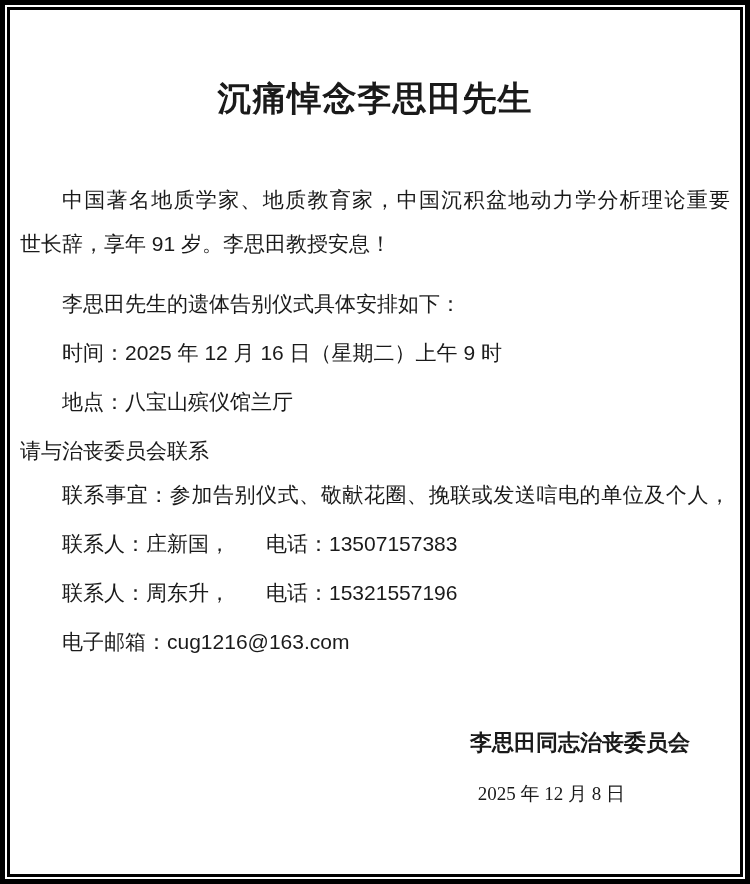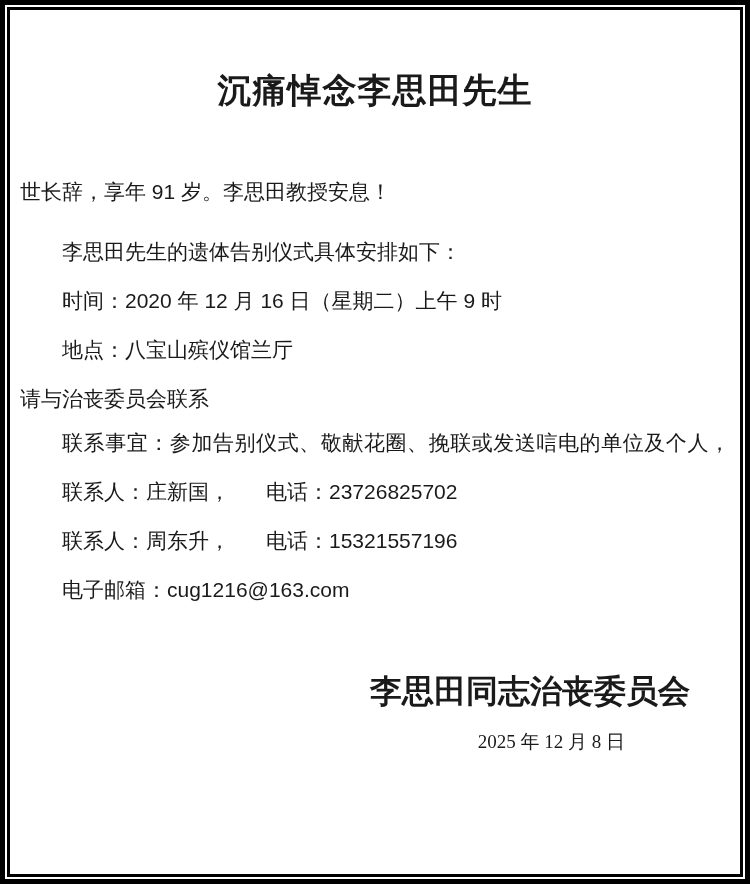--- a/index.html
+++ b/index.html
@@ -9,21 +9,21 @@
     box-sizing: border-box;
     background: #ffffff;
     border: 5px solid #000000;
     padding: 2px;
     overflow: hidden;
   }
   .inner {
     height: 100%;
     box-sizing: border-box;
     border: 3px solid #000000;
-    padding: 8px 10px;
+    padding: 16px 10px;
     overflow: hidden;
     color: #1a1a1a;
     font-family: "Liberation Sans", "DejaVu Sans", sans-serif;
   }
   .title {
     margin: 48px 0 0 0;
     font-size: 34px;
     line-height: 48px;
     font-weight: 700;
     text-align: center;
@@ -35,21 +35,21 @@
     margin: 0 0 5px 0;
   }
   .pline { font-size: 21px; line-height: 44px; }
   .indent { text-indent: 42px; }
   
   .jline { text-align: justify; text-align-last: justify; }
   .p-intro { margin-top: 56px; margin-bottom: 16px; }
   .gap { display: inline-block; width: 36px; }
   .committee {
     margin-top: 57px;
-    font-size: 32px;
+    font-size: 22px;
     line-height: 44px;
     font-weight: 700;
     text-align: right;
     padding-right: 40px;
   }
   .sign-date {
     margin-top: 7px;
     font-size: 19px;
     line-height: 44px;
     font-family: "Liberation Serif", "DejaVu Serif", serif;
@@ -59,36 +59,37 @@
 </style>
 </head>
 <body>
 
 <div class="page">
   <div class="inner">
 
     <h1 class="title">沉痛悼念李思田先生</h1>
 
     <div class="para p-intro">
+      <div class="pline indent jline">中国著名地质学家、地质教育家，中国沉积盆地动力学分析理论重要</div>
       <div class="pline">世长辞，享年 91 岁。李思田教授安息！</div>
     </div>
 
     <div class="para indent">李思田先生的遗体告别仪式具体安排如下：</div>
 
-    <div class="para indent">时间：2020 年 12 月 16 日（星期二）上午 9 时</div>
+    <div class="para indent">时间：2025 年 12 月 16 日（星期二）上午 9 时</div>
 
     <div class="para indent">地点：八宝山殡仪馆兰厅</div>
 
     <div class="para">
       <div class="pline">请与治丧委员会联系</div>
       <div class="pline indent jline">联系事宜：参加告别仪式、敬献花圈、挽联或发送唁电的单位及个人，</div>
     </div>
 
     <div class="para indent">
-      <span>联系人：庄新国，</span><span class="gap"></span><span>电话：23726825702</span>
+      <span>联系人：庄新国，</span><span class="gap"></span><span>电话：13507157383</span>
     </div>
 
     <div class="para indent">
       <span>联系人：周东升，</span><span class="gap"></span><span>电话：15321557196</span>
     </div>
 
     <div class="para indent">电子邮箱：cug1216@163.com</div>
 
     <div class="committee">李思田同志治丧委员会</div>
 

